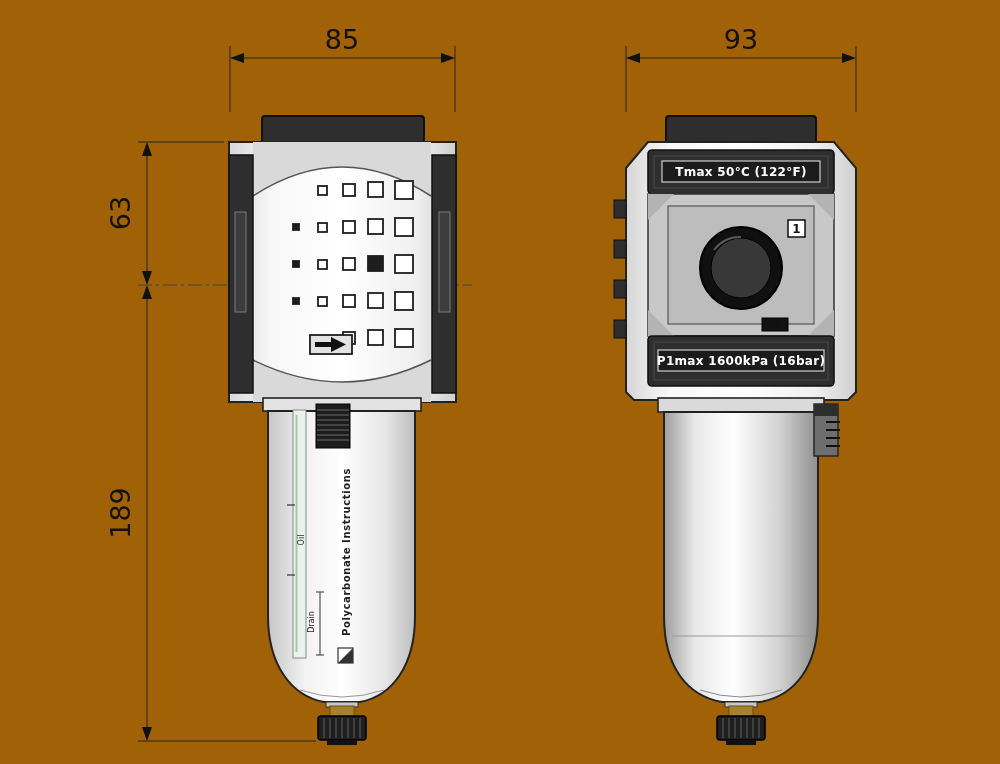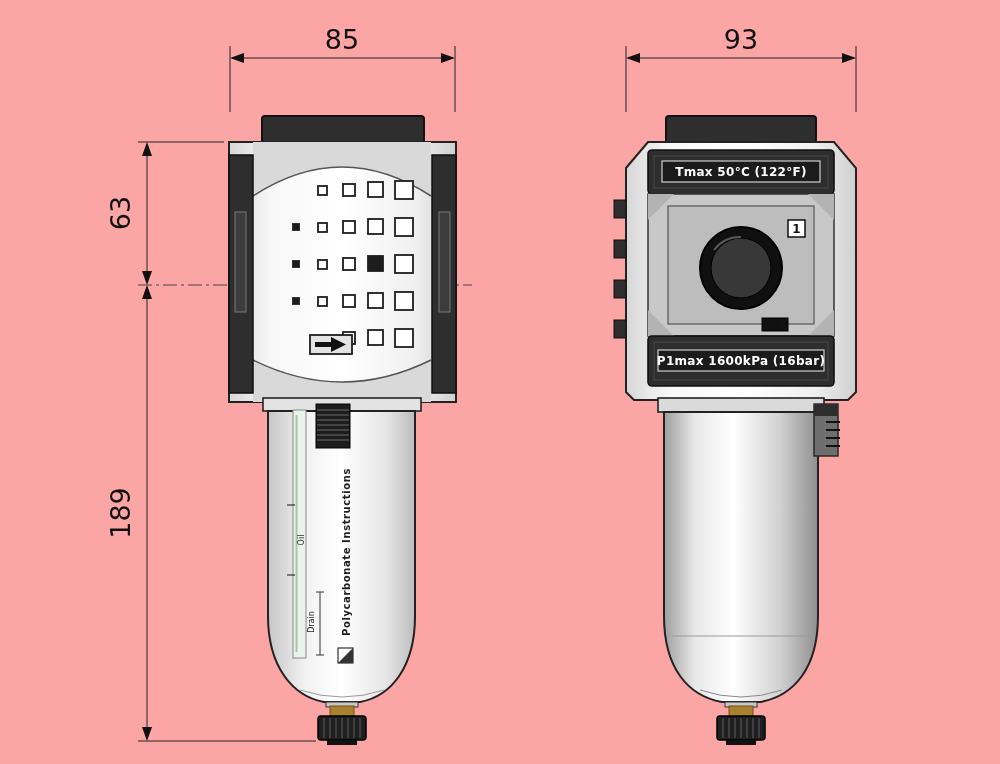--- a/index.html
+++ b/index.html
@@ -1,16 +1,16 @@
 <!DOCTYPE html>
 <html><head>
 <meta charset="utf-8">
 <style>
   html,body{margin:0;padding:0;background:#ffffff;}
-  .canvas{width:1000px;height:764px;position:relative;background:#fca5a5;overflow:hidden;
+  .canvas{width:1000px;height:764px;position:relative;background:#a16207;overflow:hidden;
           font-family:"DejaVu Sans","Liberation Sans",sans-serif;}
   svg{display:block;}
   text{font-family:"DejaVu Sans","Liberation Sans",sans-serif;fill:#111;}
   .dim-text{font-size:27px;}
   .plate-text{font-size:12px;font-weight:bold;fill:#ffffff;letter-spacing:.3px;}
   .tiny{font-size:8px;fill:#222;}
   .bowl-text{font-size:10px;font-weight:bold;fill:#222;letter-spacing:.6px;}
   .thin{stroke:#222;stroke-width:1;}
   .arrow{fill:#111;stroke:none;}
 </style>

